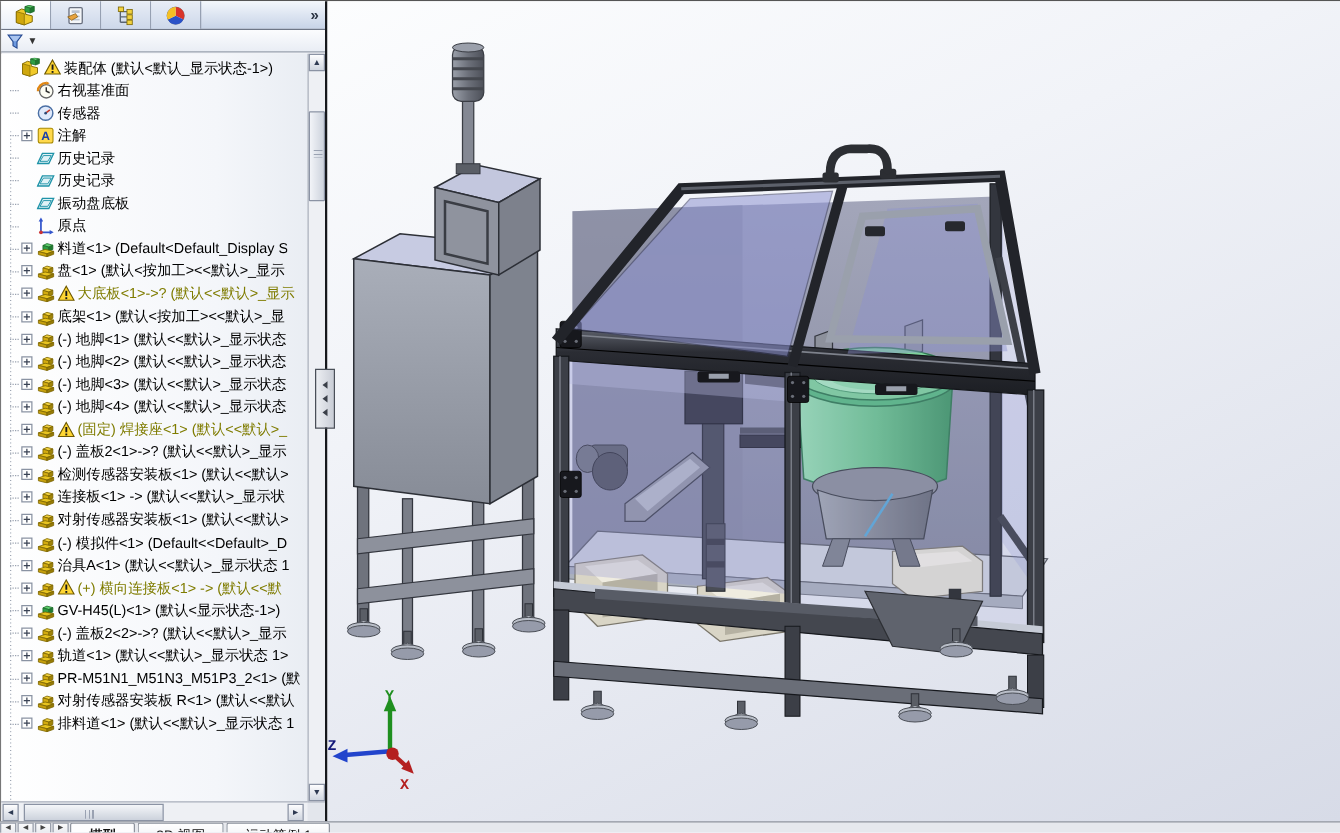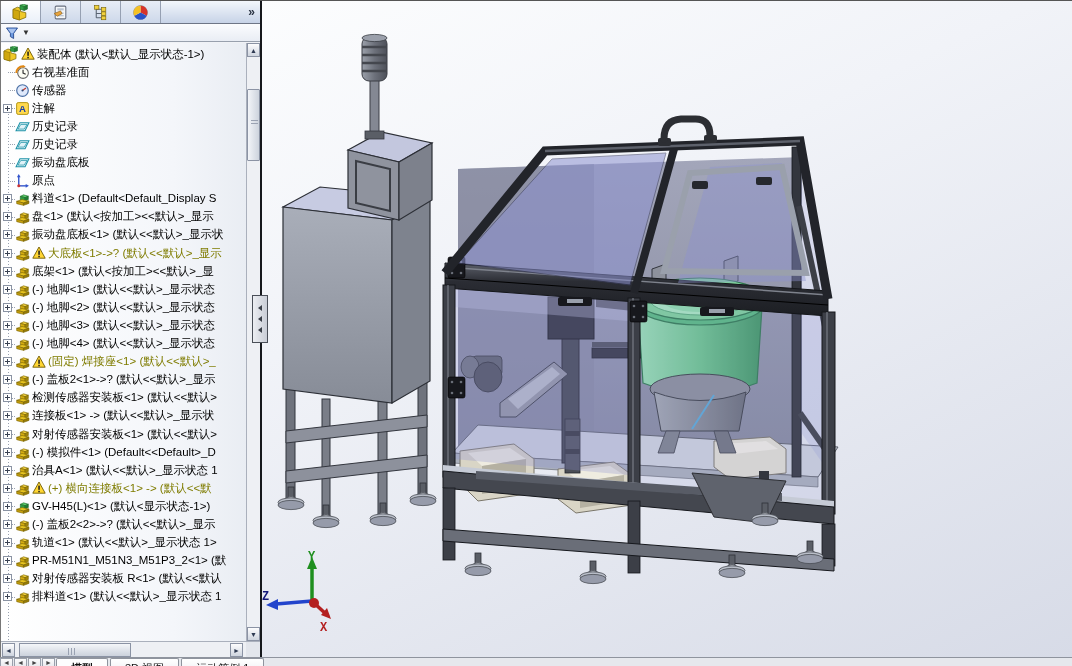--- a/index.html
+++ b/index.html
@@ -15,21 +15,21 @@
             border-right:1px solid #96a0b2; background:linear-gradient(#e8edf6,#cdd8ea); cursor:default; }
   .fm-tab.active { background:linear-gradient(#ffffff,#eaf0f9); }
   .fm-overflow { margin-left:auto; padding:0 6px; font-size:12px; font-weight:bold; color:#2a3342; display:flex; align-items:center; }
 
   .filter-bar { position:absolute; left:0; top:23px; width:260px; height:18px; background:linear-gradient(#fbfcfe,#e9edf4);
                 border-bottom:1px solid #98a0ad; display:flex; align-items:center; padding-left:4px; gap:3px; }
   .filter-caret { font-size:8px; color:#333; }
 
   .tree { position:absolute; left:0; top:42px; width:246px; height:598px; overflow:hidden;
           background:linear-gradient(90deg,#ffffff 0%,#f4f6fa 70%,#e9edf3 100%); padding-top:2px; }
-  .tree-row { position:relative; height:18.1px; display:flex; align-items:center; white-space:nowrap; padding-left:2px; }
+  .tree-row { position:relative; height:18.1px; display:flex; align-items:center; white-space:nowrap; padding-left:16px; }
   .expander { width:9px; height:9px; min-width:9px; border:1px solid #8a93a3; background:#fff; margin-right:3px;
               position:relative; }
   .expander::before { content:""; position:absolute; left:1px; top:3px; width:5px; height:1px; background:#3a4354; }
   .expander::after  { content:""; position:absolute; left:3px; top:1px; width:1px; height:5px; background:#3a4354; }
   .tree-row .conn { position:absolute; left:7px; top:9px; width:7px; border-top:1px dotted #9aa2b0; }
   .tree-icon { width:15px; height:15px; min-width:15px; margin-right:2px; }
   .tree-row.root .tree-icon { width:16px; height:16px; min-width:16px; }
   .warn-icon { width:14px; height:14px; min-width:14px; margin-right:2px; }
   .tree-label { font-size:11.5px; color:#000; overflow:hidden; }
   .tree-label.olive { color:#7f7c00; }
@@ -270,29 +270,20 @@
     <span class="tree-label">料道&lt;1&gt; (Default&lt;Default_Display S</span>
   </div>
         <div class="tree-row">
     <span class="conn"></span>
     <span class="expander" style="visibility: visible;"></span>
     <svg class="tree-icon" viewBox="0 0 14 14">
             <use href="#sym-part"></use>
           </svg>
 
     <span class="tree-label">盘&lt;1&gt; (默认&lt;按加工&gt;&lt;&lt;默认&gt;_显示</span>
-  </div>
-        <div class="tree-row">
-    <span class="conn"></span>
-    <span class="expander" style="visibility: visible;"></span>
-    <svg class="tree-icon" viewBox="0 0 14 14">
-            <use href="#sym-part"></use>
-          </svg>
-
-    <span class="tree-label">振动盘底板&lt;1&gt; (默认&lt;&lt;默认&gt;_显示状</span>
   </div>
         <div class="tree-row">
     <span class="conn"></span>
     <span class="expander" style="visibility: visible;"></span>
     <svg class="tree-icon" viewBox="0 0 14 14">
             <use href="#sym-part"></use>
           </svg>
     <svg class="warn-icon" viewBox="0 0 14 14" style="display: block;">
             <use href="#sym-warn"></use>
           </svg>

